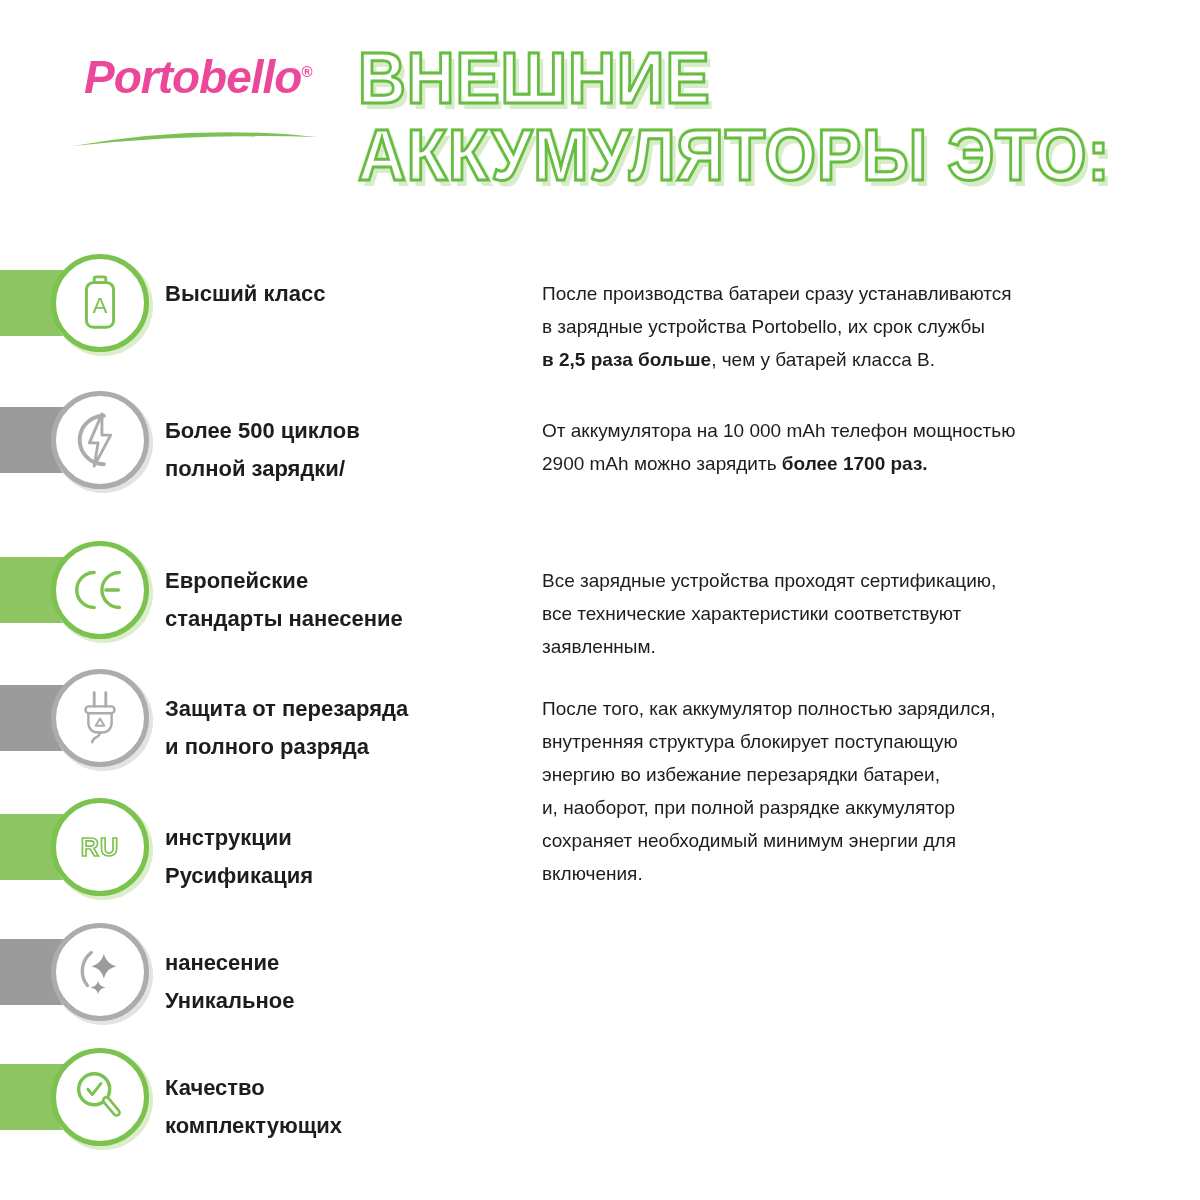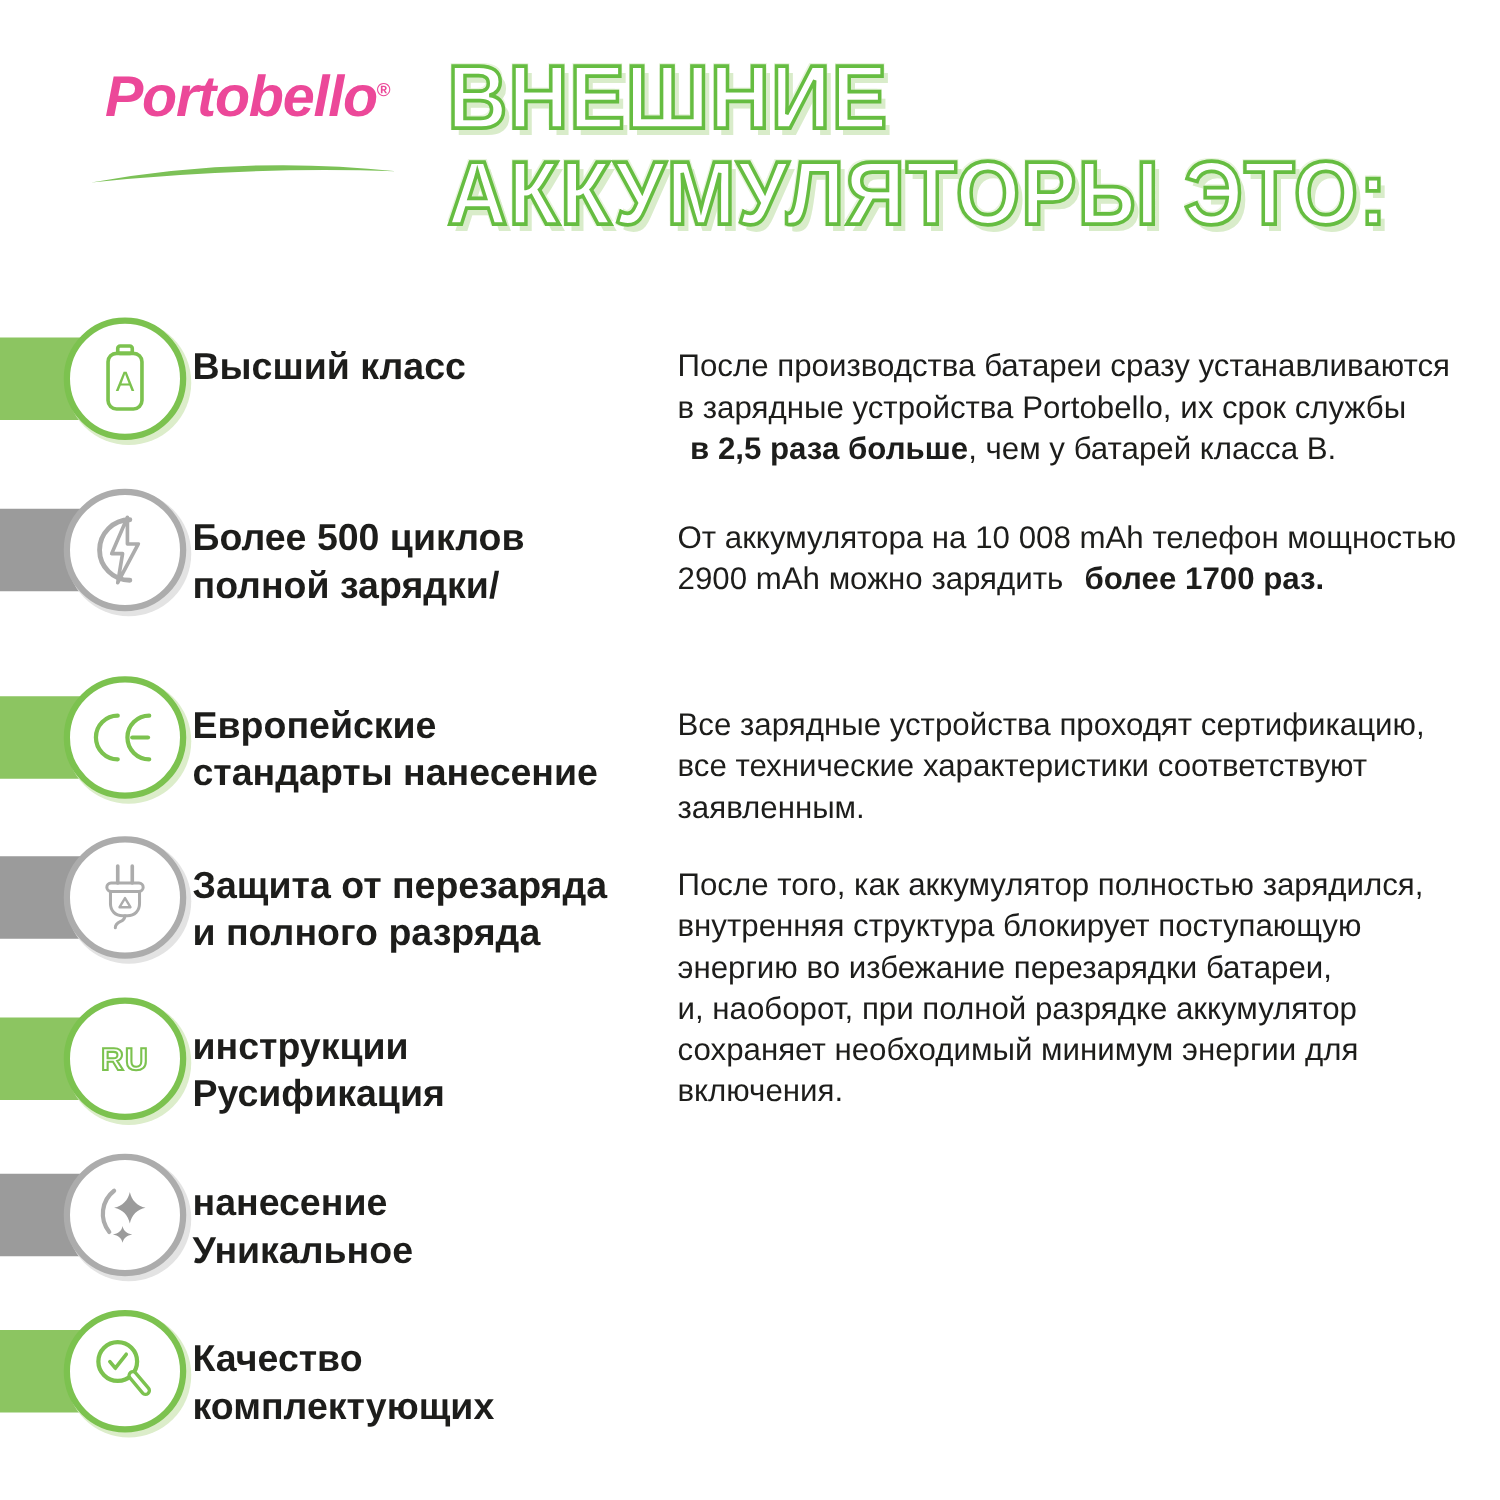--- a/index.html
+++ b/index.html
@@ -42,28 +42,28 @@
     display:flex;align-items:center;justify-content:center;
   }
   .circle svg{width:62px;height:62px;}
   .stroked{fill:none;stroke:var(--ring);}
   .filled{fill:var(--accent);stroke:none;}
   .white-stroke{fill:none;stroke:#ffffff;}
   .glyph{fill:var(--ring);font:400 23px "Liberation Sans","DejaVu Sans",sans-serif;}
   .outline-glyph{fill:#ffffff;stroke:var(--ring);stroke-width:1.7;
     font:700 26px "Liberation Sans","DejaVu Sans",sans-serif;letter-spacing:1px;}
   .heading{
-    position:absolute;left:154px;top:calc(var(--cy) - 28px);
-    font-size:30px;line-height:38px;font-weight:bold;color:#1D1D1B;z-index:4;
+    position:absolute;left:165px;top:calc(var(--cy) - 28px);
+    font-size:22px;line-height:38px;font-weight:bold;color:#1D1D1B;z-index:4;
   }
   .desc{
     position:absolute;left:542px;top:calc(var(--cy) - 26px);width:650px;
-    font-size:25px;line-height:33px;color:#1D1D1B;white-space:pre-line;z-index:4;
-  }
-  .desc b{font-weight:bold;margin-left:10px;}
+    font-size:19px;line-height:33px;color:#1D1D1B;white-space:pre-line;z-index:4;
+  }
+  .desc b{font-weight:bold;}
 </style>
 </head>
 <body>
 
 <div class="logo">
   <div class="logo-text"><span>Portobello</span><span class="logo-reg">®</span></div>
   <svg class="logo-swoosh" viewBox="0 0 250 30">
     <path d="M3 22 Q125 0 247 13 Q125 9 3 22 Z" fill="#7CC157"></path>
   </svg>
 </div>
@@ -97,21 +97,21 @@
   <div class="circle">
     <svg viewBox="0 0 64 64">
       <path class="stroked" d="M36 7 A25 25 0 1 0 36 57" stroke-width="4" stroke-linecap="round"></path>
       <path class="stroked" d="M34 5 L21 35 H30 L26 59 L43 27 H34 Z" stroke-width="3" stroke-linejoin="round" fill="#ffffff"></path>
     </svg>
   </div>
   <div class="heading">
     <div>Более 500 циклов</div>
     <div>полной зарядки/</div>
   </div>
-  <div class="desc"><span>От аккумулятора на 10 008 mAh телефон мощностью
+  <div class="desc"><span>От аккумулятора на 10 000 mAh телефон мощностью
 2900 mAh можно зарядить </span><b>более 1700 раз.</b><span></span></div>
 </div>
 
 <div class="row green" style="--cy:590px">
   <div class="bar"></div>
   <div class="halo"></div>
   <div class="circle">
     <svg viewBox="0 0 64 64">
       <path class="stroked" d="M26 14 A18 18 0 1 0 26 50" stroke-width="3.5" stroke-linecap="round"></path>
       <path class="stroked" d="M52 14 A18 18 0 1 0 52 50" stroke-width="3.5" stroke-linecap="round"></path>

